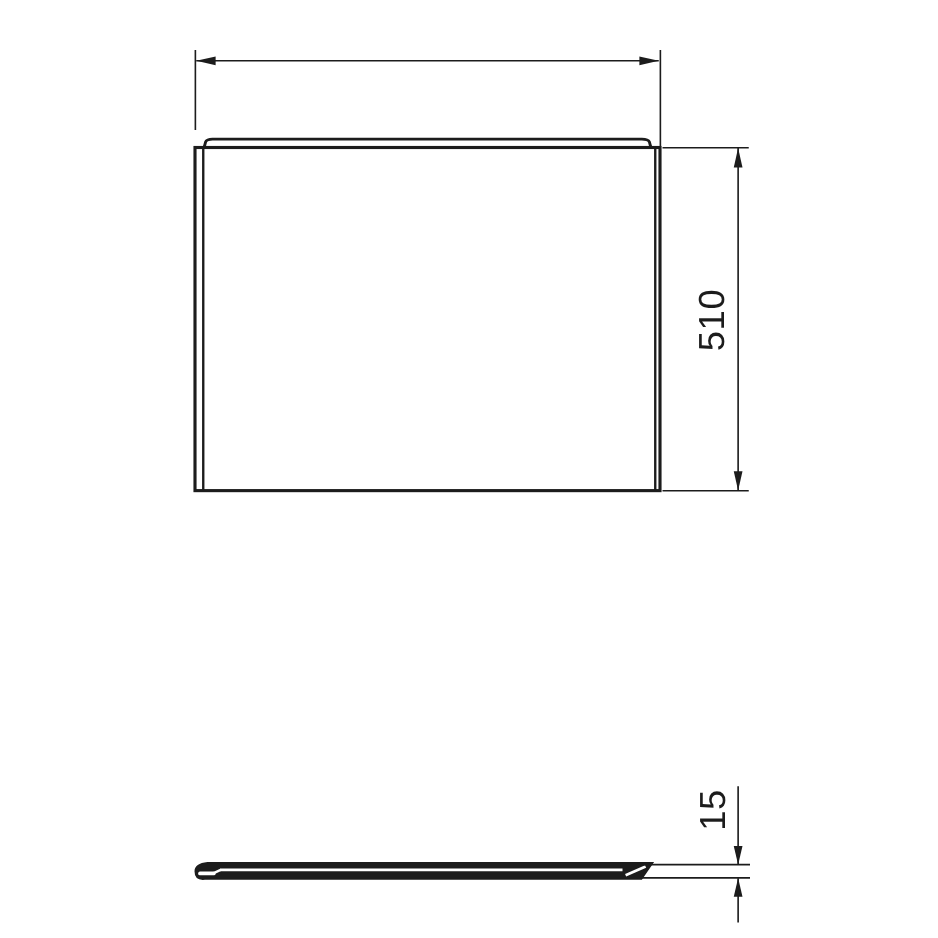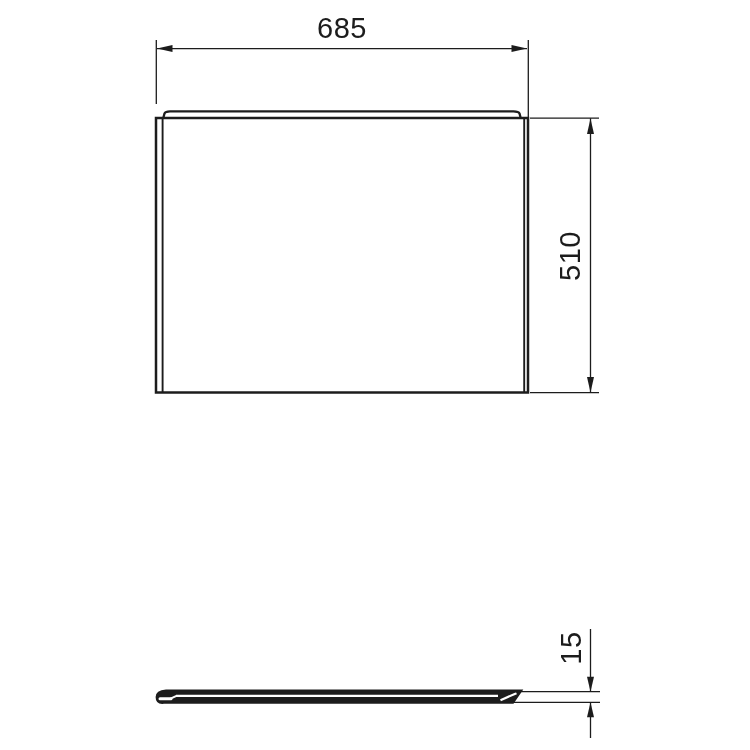--- a/index.html
+++ b/index.html
@@ -85,19 +85,18 @@
     <g stroke-width="1.3">
       <line x1="510" y1="691.7" x2="600" y2="691.7"></line>
       <line x1="510" y1="702.3" x2="600" y2="702.3"></line>
       <line x1="590.5" y1="629" x2="590.5" y2="691.5"></line>
       <line x1="590.5" y1="702.5" x2="590.5" y2="738"></line>
       <polygon points="590.5,691.7 587,676.7 594,676.7" fill="currentColor" stroke="none"></polygon>
       <polygon points="590.5,702.3 587,717.3 594,717.3" fill="currentColor" stroke="none"></polygon>
     </g>
   </svg>
 
-  <div class="dim-label" style="left: 302px; top: 11px; width: 80px;">685</div>
 
   <div class="dim-label rot" style="left: 530px; top: 239px; width: 80px;">510</div>
 
   <div class="dim-label rot" style="left: 541px; top: 631px; width: 60px;">15</div>
 
 </div>
 
 </body></html>

